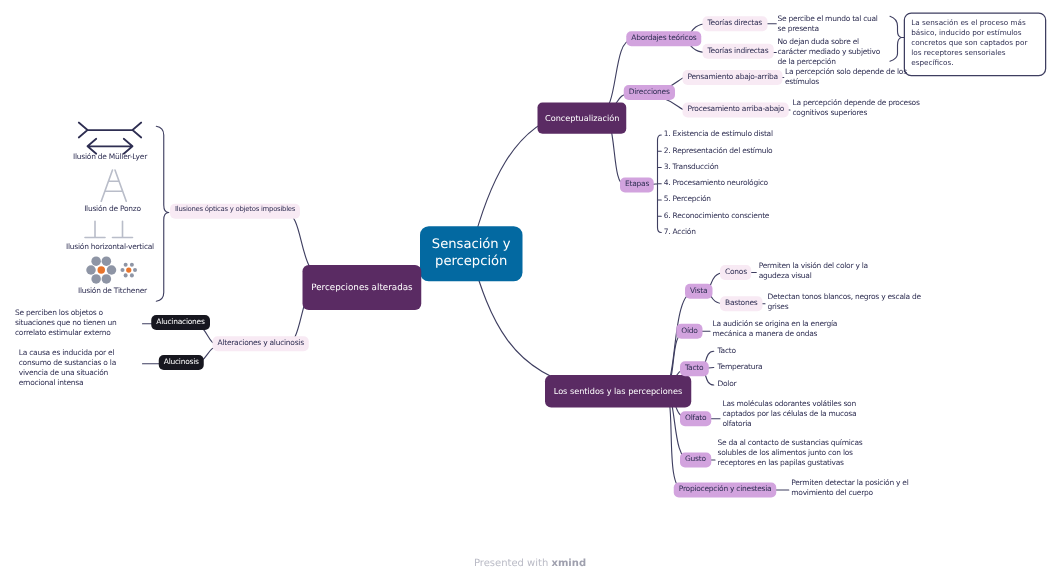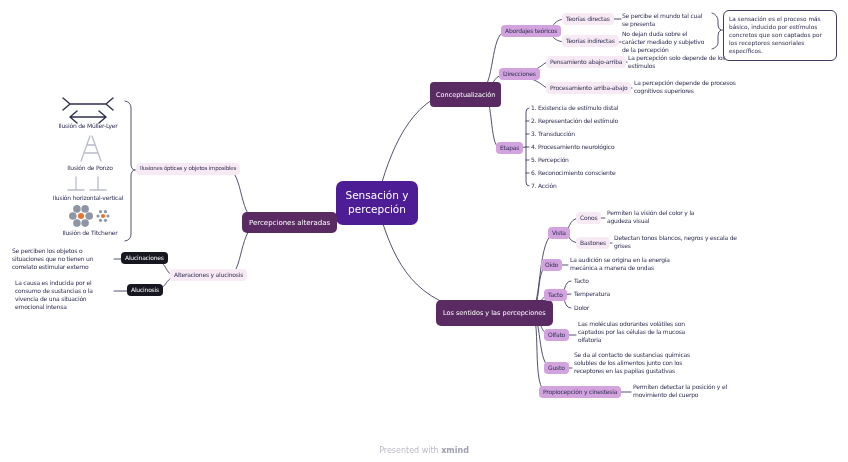--- a/index.html
+++ b/index.html
@@ -1,33 +1,33 @@
 <!DOCTYPE html>
 <html><head>
 <meta charset="utf-8">
 <style>
   html,body{margin:0;padding:0;background:#fff;}
   .canvas{position:relative;width:848px;height:462px;background:#ffffff;overflow:hidden;
           font-family:"DejaVu Sans",sans-serif;color:#2e2e52;}
   .canvas svg.wires{position:absolute;left:0;top:0;}
   .node{position:absolute;display:inline-flex;align-items:center;justify-content:center;
         text-align:center;border-radius:5px;white-space:nowrap;}
-  .dark{background:#4c1d95;color:#fff;}
+  .dark{background:#0369a1;color:#fff;}
   .branch{background:#5a2b63;color:#fff;}
   .pill{position:absolute;font-size:6px;letter-spacing:-0.2px;line-height:1;
         padding:3px 4px;border-radius:4px;white-space:nowrap;}
   .lilac{background:#d2a3de;color:#2e2e52;}
   .pink{background:#f8eaf4;color:#2e2e52;}
   .blackpill{background:#17171f;color:#fff;}
   .txt{position:absolute;font-size:6px;letter-spacing:-0.2px;line-height:1.35;color:#2e2e52;}
   .cap{position:absolute;font-size:6px;letter-spacing:-0.2px;text-align:center;color:#2e2e52;}
   .fig{position:absolute;}
   #central{left:336px;top:181px;width:82px;height:44px;font-size:10.5px;line-height:1.3;
            border-radius:7px;white-space:normal;}
-  #percepciones{left:242px;top:212px;height:21px;font-size:7px;padding:0 7px;}
+  #percepciones{left:242px;top:212px;height:36px;font-size:7px;padding:0 7px;}
   #conceptualizacion{left:430px;top:82px;height:17px;font-size:6.5px;padding:4px 6px;border-radius:4px;}
   #sentidos{left:436px;top:300px;height:26px;font-size:6.5px;padding:0 7px;}
   #note{position:absolute;left:723px;top:10px;width:102px;background:#fff;border:1px solid #3e3e60;
         border-radius:6px;padding:4px 5px;font-size:5.8px;line-height:1.4;color:#2e2e52;}
   #footer{position:absolute;left:0;right:0;top:446px;text-align:center;font-size:8px;color:#babbc6;}
   #footer b{color:#9fa0ae;margin-top:21px;}
 </style>
 </head>
 <body>
 

